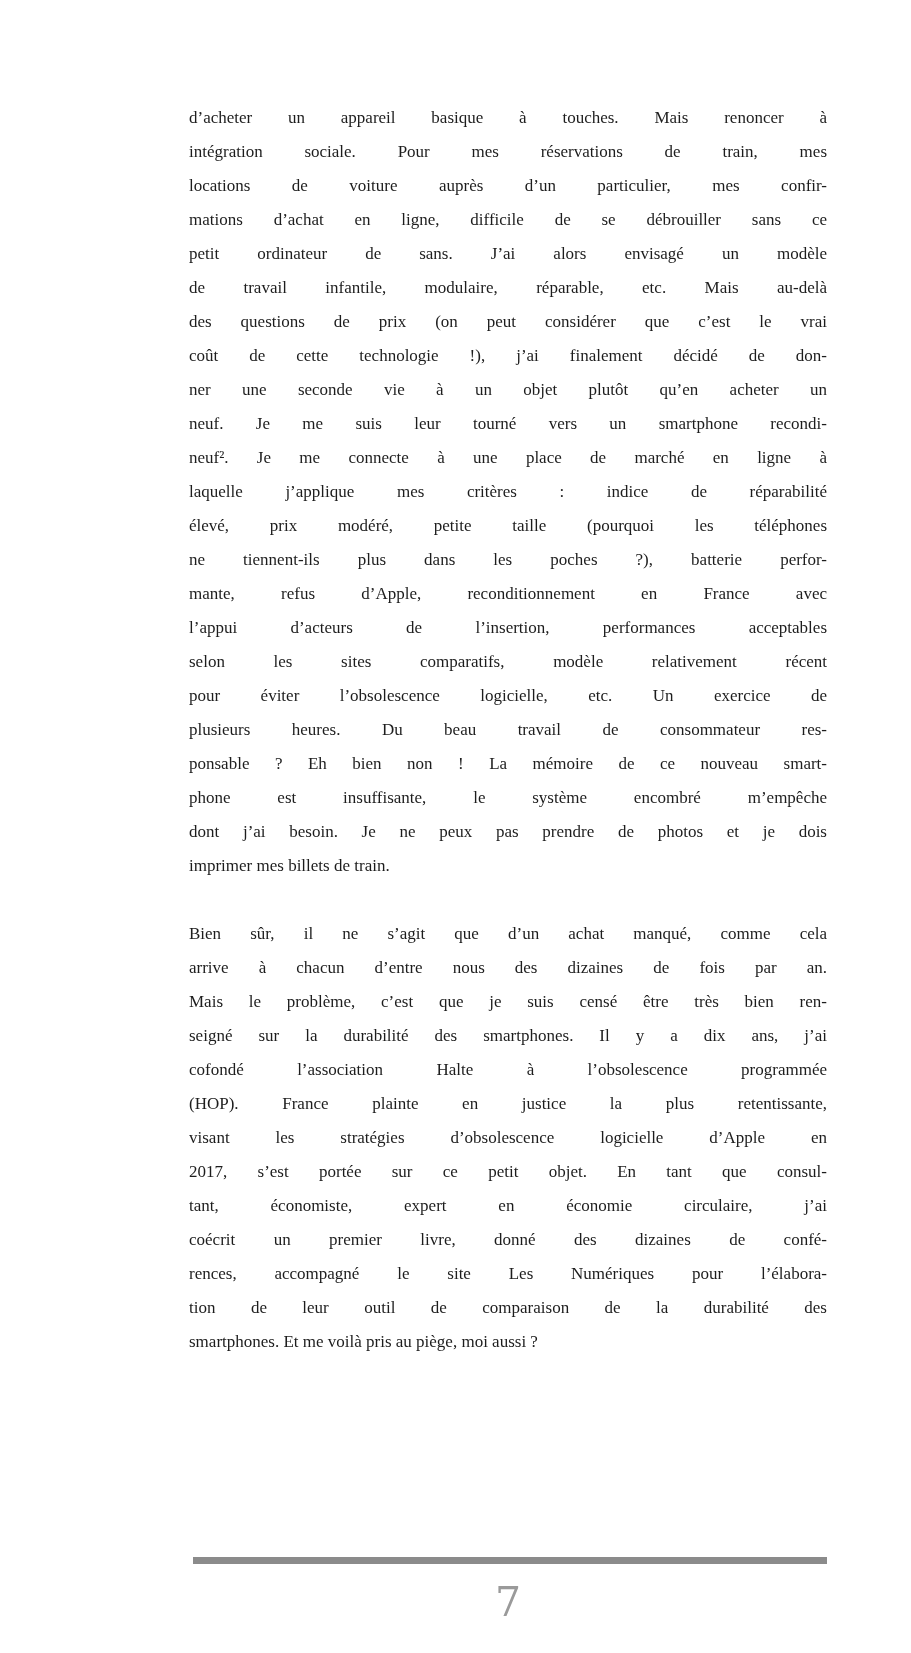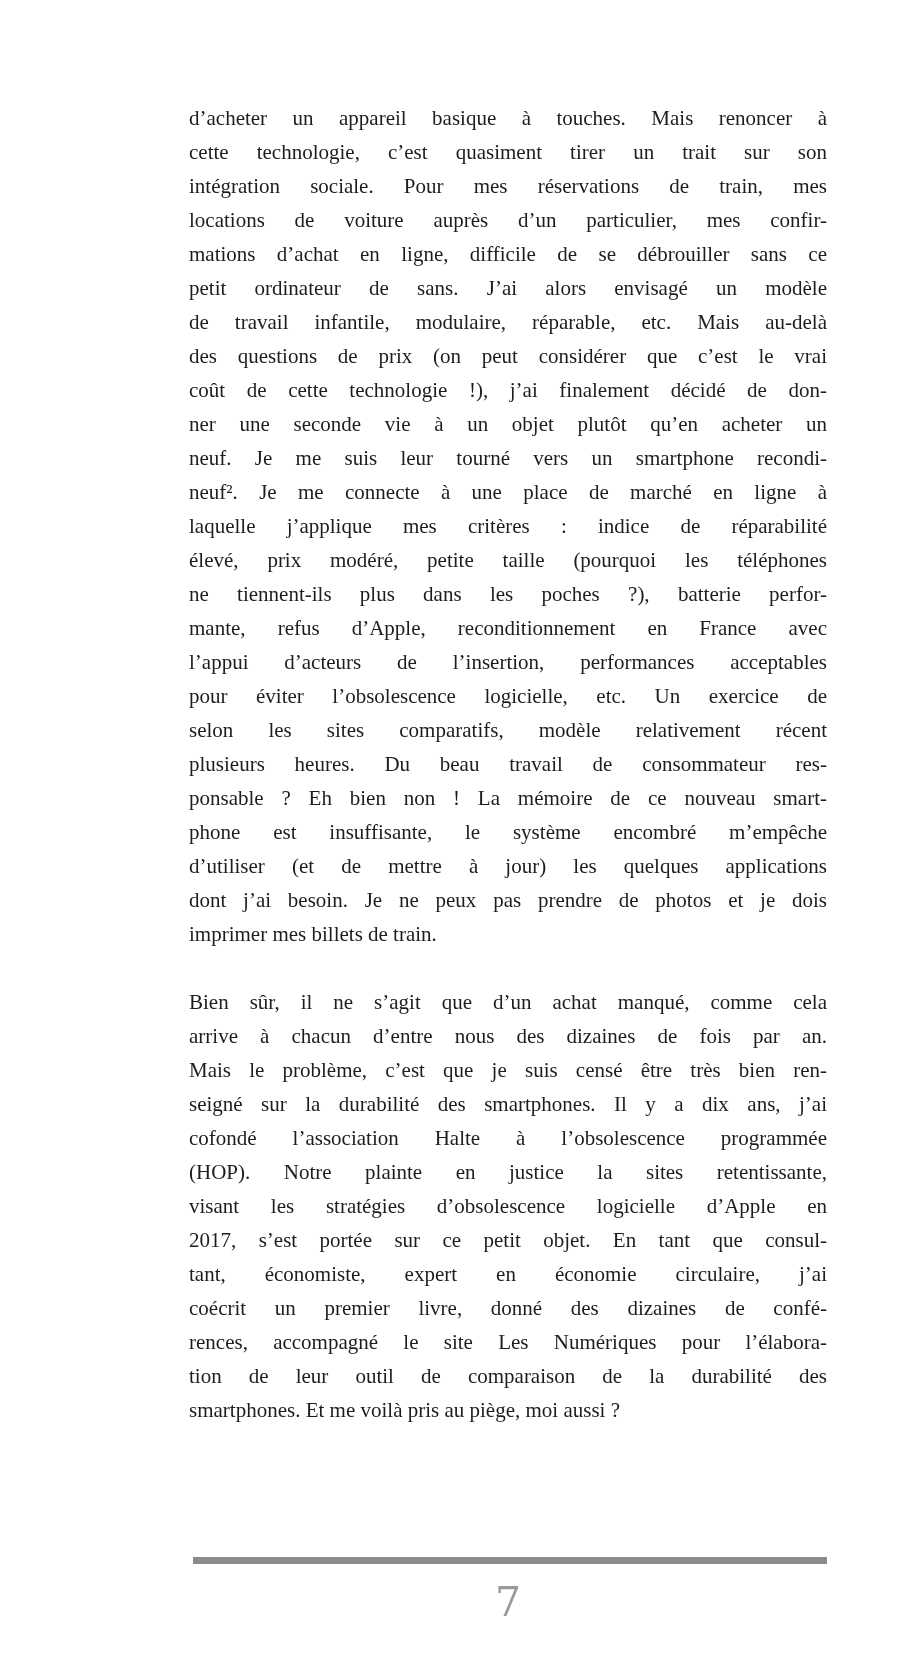--- a/index.html
+++ b/index.html
@@ -17,21 +17,21 @@
   .page {
     position: absolute;
     inset: 0;
   }
   .text-block {
     position: absolute;
     left: 189px;
     top: 101px;
     width: 638px;
     color: var(--text-color, #1d1d1d);
-    font-size: 21px;
+    font-size: 17px;
     line-height: 34px;
   }
   .paragraph { margin: 0 0 34px 0; }
   .paragraph:last-child { margin-bottom: 8px; }
   .line {
     text-align: justify;
     text-align-last: justify;
     height: 34px;
     overflow: hidden;
     white-space: normal;
@@ -60,52 +60,50 @@
     font-family: "DejaVu Serif", serif;
   }
 </style>
 </head>
 <body style="--bg: #ffffff; --text-color: #1d1d1d; --rule-color: #8b8b8b; --pagenum-color: #9a9a9a;">
 
 <div class="page">
   <div class="text-block">
       <div class="paragraph">
         <div class="line">d’acheter un appareil basique à touches. Mais renoncer à</div>
-        <div class="line">cette technologie, c’est quasiment tirer un trait sur son</div>
         <div class="line">intégration sociale. Pour mes réservations de train, mes</div>
         <div class="line">locations de voiture auprès d’un particulier, mes confir-</div>
         <div class="line">mations d’achat en ligne, difficile de se débrouiller sans ce</div>
         <div class="line">petit ordinateur de sans. J’ai alors envisagé un modèle</div>
         <div class="line">de travail infantile, modulaire, réparable, etc. Mais au-delà</div>
         <div class="line">des questions de prix (on peut considérer que c’est le vrai</div>
         <div class="line">coût de cette technologie !), j’ai finalement décidé de don-</div>
         <div class="line">ner une seconde vie à un objet plutôt qu’en acheter un</div>
         <div class="line">neuf. Je me suis leur tourné vers un smartphone recondi-</div>
         <div class="line">neuf². Je me connecte à une place de marché en ligne à</div>
         <div class="line">laquelle j’applique mes critères : indice de réparabilité</div>
         <div class="line">élevé, prix modéré, petite taille (pourquoi les téléphones</div>
         <div class="line">ne tiennent-ils plus dans les poches ?), batterie perfor-</div>
         <div class="line">mante, refus d’Apple, reconditionnement en France avec</div>
         <div class="line">l’appui d’acteurs de l’insertion, performances acceptables</div>
+        <div class="line">selon les sites comparatifs, modèle relativement récent</div>
         <div class="line">pour éviter l’obsolescence logicielle, etc. Un exercice de</div>
-        <div class="line">selon les sites comparatifs, modèle relativement récent</div>
         <div class="line">plusieurs heures. Du beau travail de consommateur res-</div>
         <div class="line">ponsable ? Eh bien non ! La mémoire de ce nouveau smart-</div>
         <div class="line">phone est insuffisante, le système encombré m’empêche</div>
-        <div class="line">d’utiliser (et de mettre à jour) les quelques applications</div>
         <div class="line">dont j’ai besoin. Je ne peux pas prendre de photos et je dois</div>
         <div class="line last">imprimer mes billets de train.</div>
       </div>
       <div class="paragraph">
         <div class="line">Bien sûr, il ne s’agit que d’un achat manqué, comme cela</div>
         <div class="line">arrive à chacun d’entre nous des dizaines de fois par an.</div>
         <div class="line">Mais le problème, c’est que je suis censé être très bien ren-</div>
         <div class="line">seigné sur la durabilité des smartphones. Il y a dix ans, j’ai</div>
         <div class="line">cofondé l’association Halte à l’obsolescence programmée</div>
-        <div class="line">(HOP). Notre plainte en justice la sites retentissante,</div>
+        <div class="line">(HOP). France plainte en justice la plus retentissante,</div>
         <div class="line">visant les stratégies d’obsolescence logicielle d’Apple en</div>
         <div class="line">2017, s’est portée sur ce petit objet. En tant que consul-</div>
         <div class="line">tant, économiste, expert en économie circulaire, j’ai</div>
         <div class="line">coécrit un premier livre, donné des dizaines de confé-</div>
         <div class="line"><span class="">rences, accompagné le site </span><span class="italic">Les Numériques</span><span class=""> pour l’élabora-</span></div>
         <div class="line">tion de leur outil de comparaison de la durabilité des</div>
         <div class="line last">smartphones. Et me voilà pris au piège, moi aussi ?</div>
       </div>
     </div>
   <div class="footer-rule"></div>

